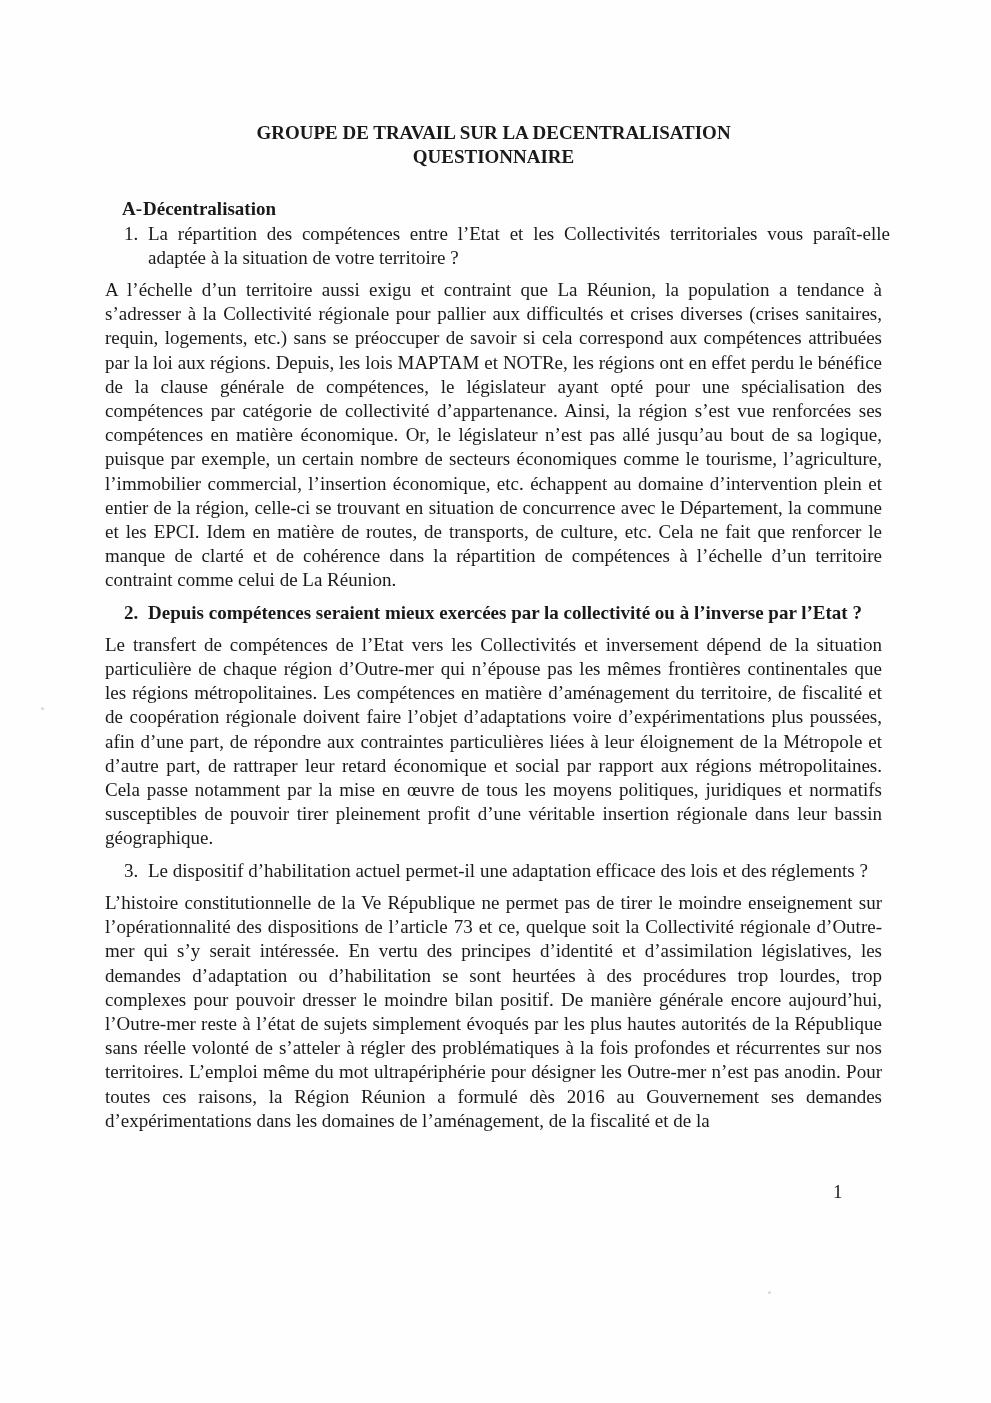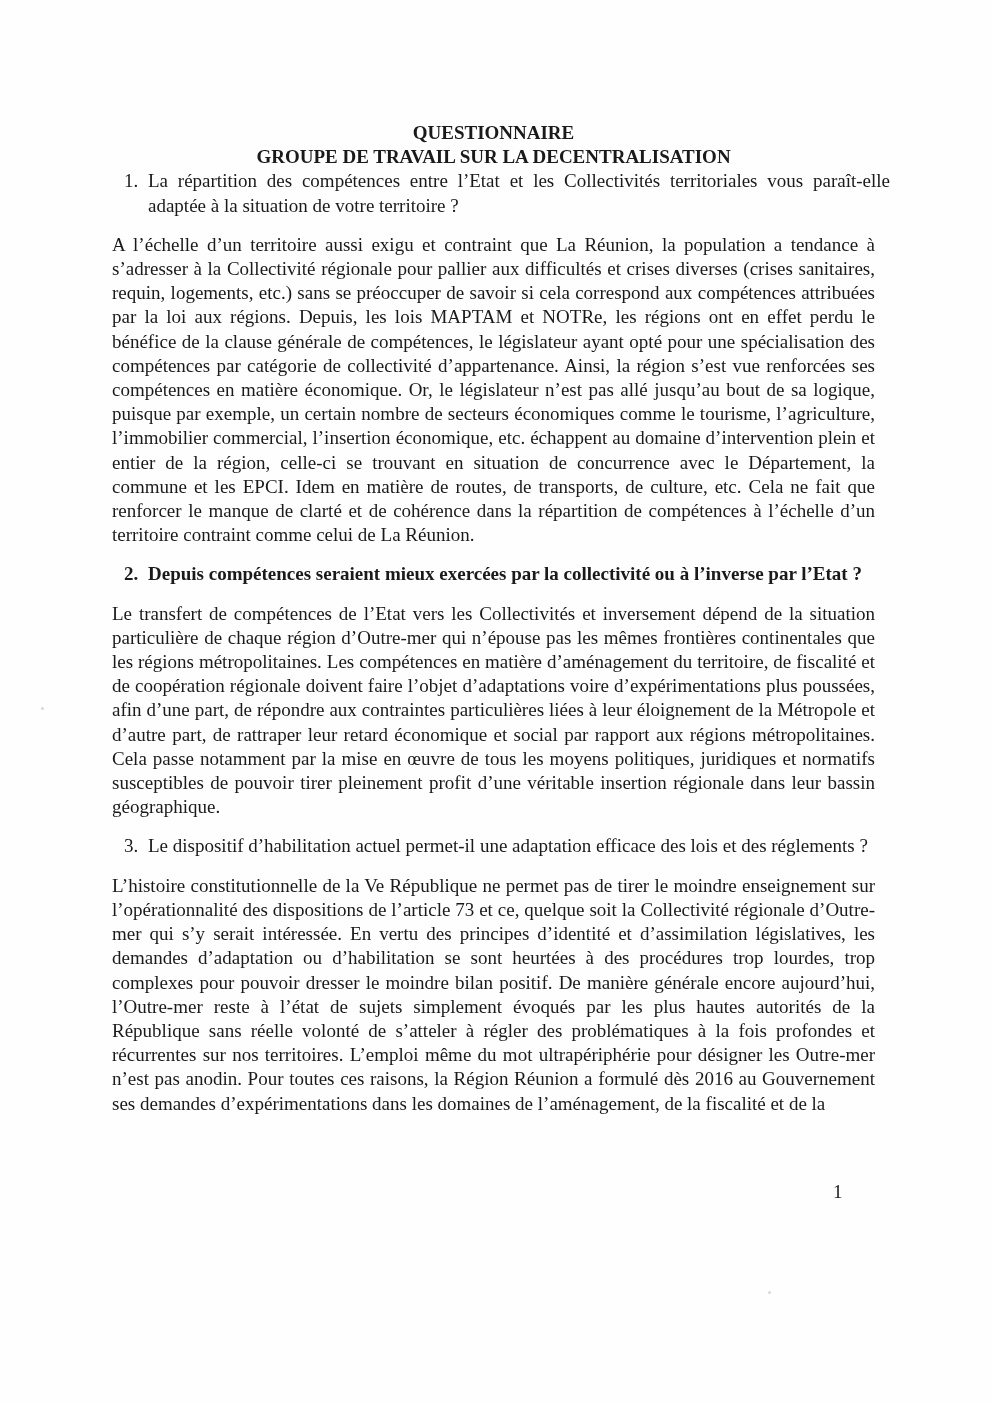--- a/index.html
+++ b/index.html
@@ -47,21 +47,21 @@
   .q-text {
     flex: 1;
     text-align: justify;
     font-family: Liberation Serif, serif;
   }
   .question.q-bold .q-num,
   .question.q-bold .q-text {
     font-weight: 700;
   }
   .answer {
-    margin: 15px;
+    margin: 8px;
     text-align: justify;
   }
   .page-number {
     position: absolute;
     left: 833px;
     top: 1180px;
     font-size: 19px;
   }
   .artifact {
     position: absolute;
@@ -71,24 +71,27 @@
   }
   .artifact-1 { left: 41px;  top: 707px;  width: 3px; height: 3px; }
   .artifact-2 { left: 768px; top: 1291px; width: 3px; height: 3px; }
 </style>
 </head>
 <body>
 
 <div class="page">
 
   <header class="doc-header">
+    <div class="title-line bold">GROUPE DE TRAVAIL SUR LA DECENTRALISATION</div>
     <div class="title-line bold">QUESTIONNAIRE</div>
-    <div class="title-line bold">GROUPE DE TRAVAIL SUR LA DECENTRALISATION</div>
   </header>
 
+  <div class="section-heading">
+    <span class="sec-label">A-</span><span class="sec-title">Décentralisation</span>
+  </div>
 
   <div class="question">
     <span class="q-num">1.</span>
     <span class="q-text">La répartition des compétences entre l’Etat et les Collectivités territoriales vous paraît-elle adaptée à la situation de votre territoire ?</span>
   </div>
 
   <p class="answer">A l’échelle d’un territoire aussi exigu et contraint que La Réunion, la population a tendance à s’adresser à la Collectivité régionale pour pallier aux difficultés et crises diverses (crises sanitaires, requin, logements, etc.) sans se préoccuper de savoir si cela correspond aux compétences attribuées par la loi aux régions. Depuis, les lois MAPTAM et NOTRe, les régions ont en effet perdu le bénéfice de la clause générale de compétences, le législateur ayant opté pour une spécialisation des compétences par catégorie de collectivité d’appartenance. Ainsi, la région s’est vue renforcées ses compétences en matière économique. Or, le législateur n’est pas allé jusqu’au bout de sa logique, puisque par exemple, un certain nombre de secteurs économiques comme le tourisme, l’agriculture, l’immobilier commercial, l’insertion économique, etc. échappent au domaine d’intervention plein et entier de la région, celle-ci se trouvant en situation de concurrence avec le Département, la commune et les EPCI. Idem en matière de routes, de transports, de culture, etc. Cela ne fait que renforcer le manque de clarté et de cohérence dans la répartition de compétences à l’échelle d’un territoire contraint comme celui de La Réunion.</p>
 
   <div class="question q-bold">
     <span class="q-num">2.</span>

